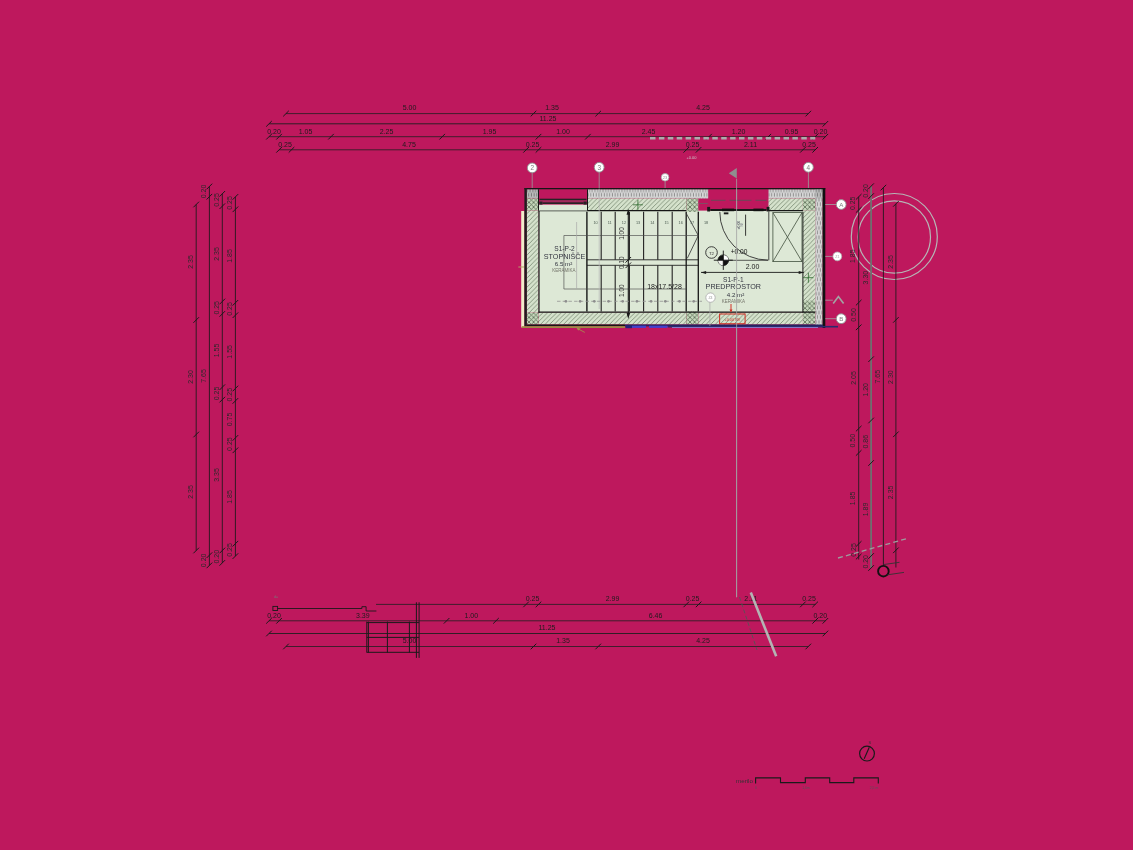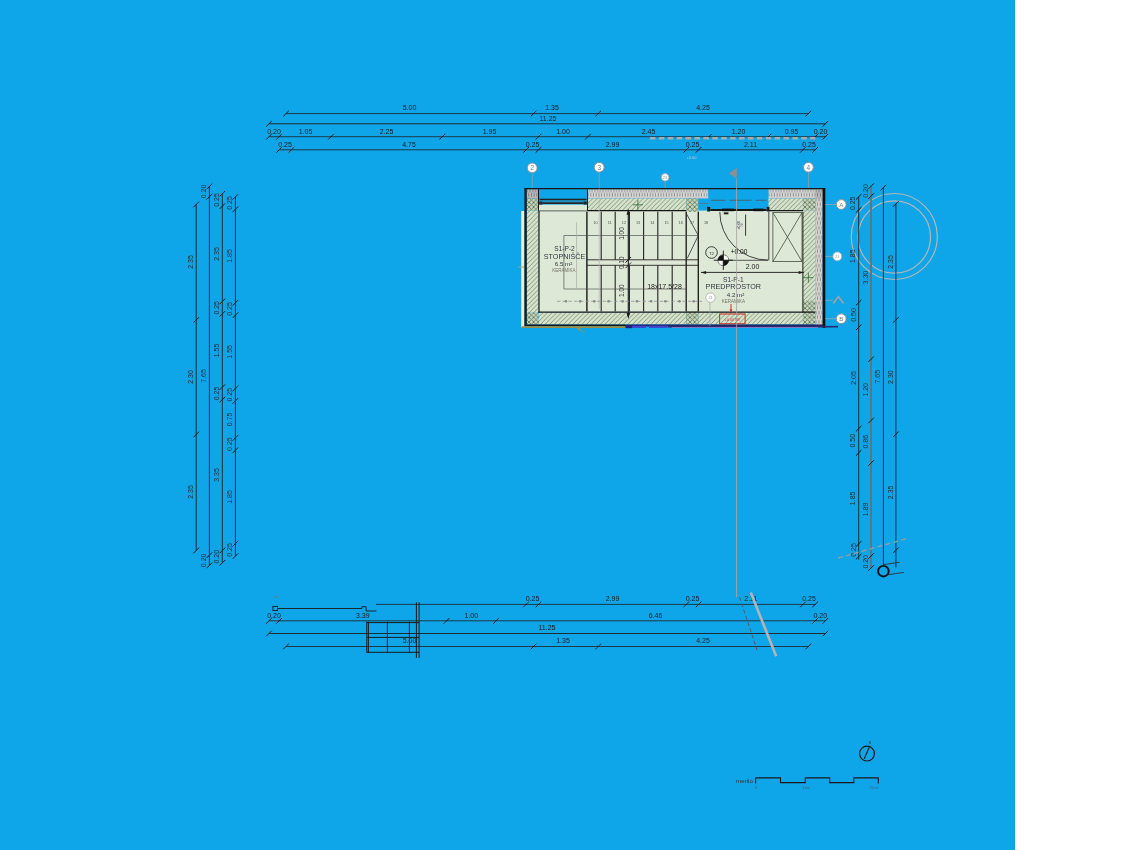--- a/index.html
+++ b/index.html
@@ -1,14 +1,14 @@
 <!DOCTYPE html>
 <html><head><meta charset="utf-8"><style>
 html,body{margin:0;padding:0;background:#ffffff;}
-#page{position:relative;width:1015px;height:850px;background:#0ea5e9;overflow:hidden;}
+#page{position:relative;width:1133px;height:850px;background:#be185d;overflow:hidden;}
 svg{font-family:"Liberation Sans",sans-serif;}
 </style></head><body>
 <div id="page">
 <svg width="1133" height="850" viewBox="0 0 1133 850">
 <defs>
 <pattern id="h45" width="4.6" height="4.6" patternUnits="userSpaceOnUse">
 <rect width="4.6" height="4.6" fill="#d5e2cc"></rect>
 <path d="M-1,5.6 L5.6,-1 M3.6,5.6 L5.6,3.6 M-1,1 L1,-1" stroke="#6f7f69" stroke-width="0.75" fill="none"></path>
 </pattern>
 <pattern id="hx" width="4.6" height="4.6" patternUnits="userSpaceOnUse">

